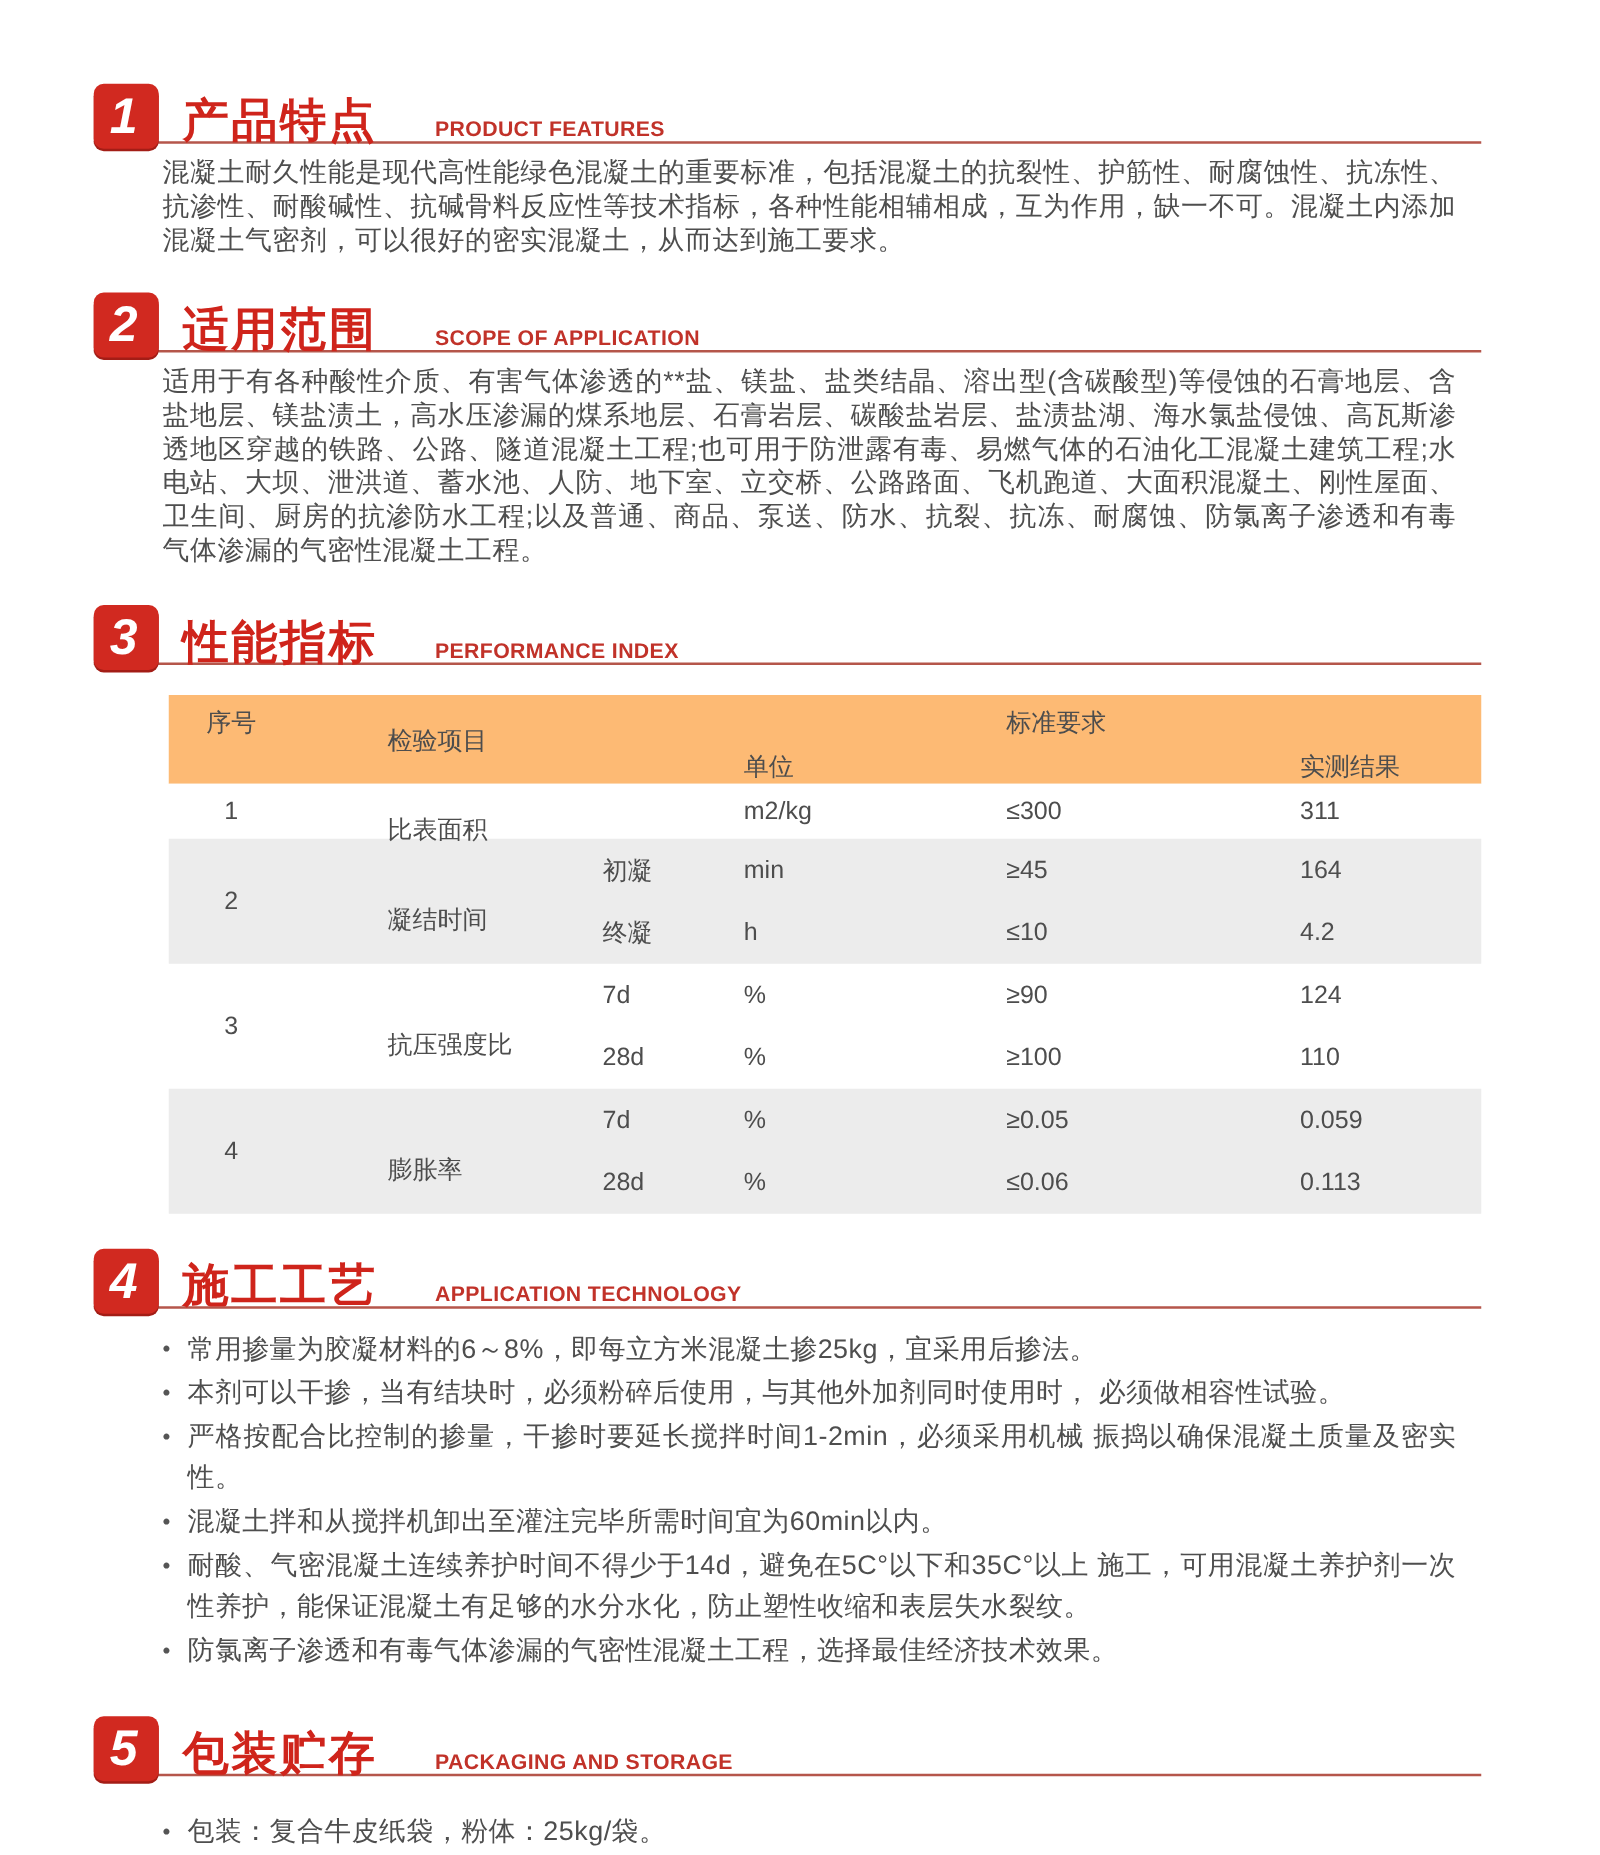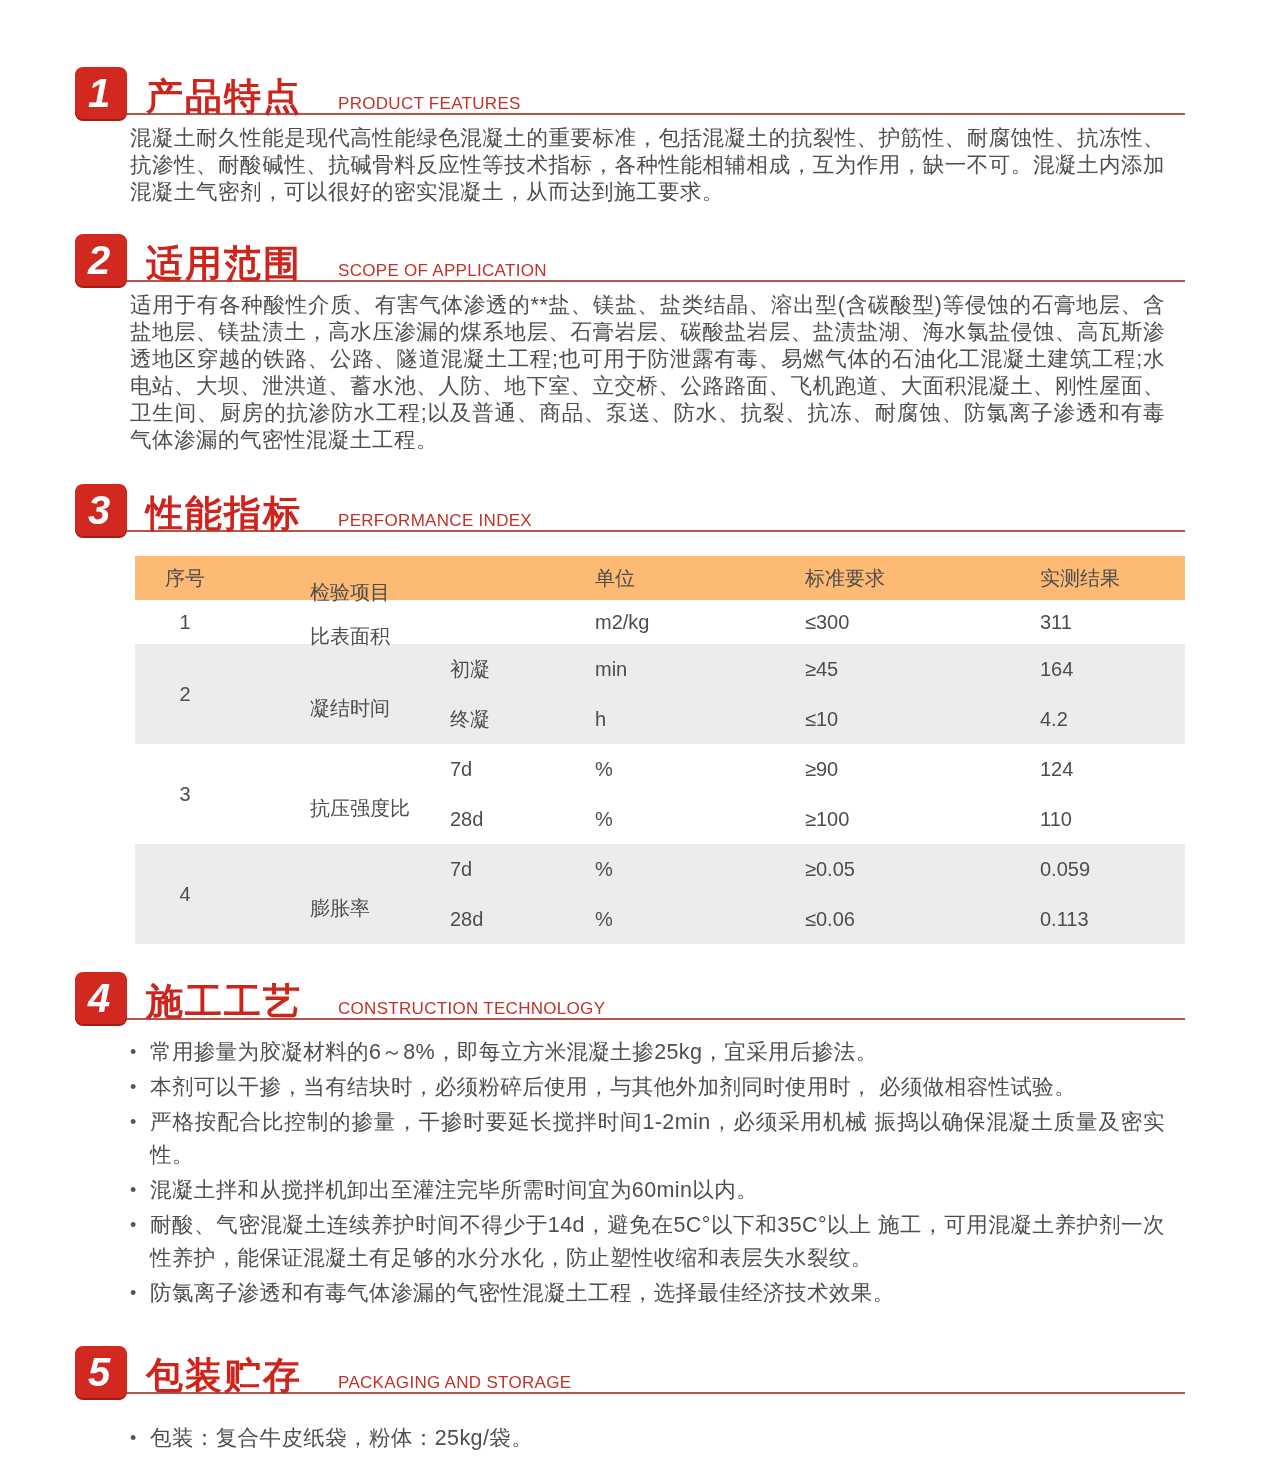--- a/index.html
+++ b/index.html
@@ -46,24 +46,24 @@
   }
   .zh-title {
     margin:16px;
     color:#cf241b;
     font-size:37px;
     font-weight:900;
     letter-spacing:2px;
     line-height:1.2;
   }
   .en-title {
-    margin-left:20px;
+    margin-left:30px;
     color:#c13229;
     font-size:17px;
-    font-weight:normal;
+    font-weight:bold;
     letter-spacing:0.3px;
   }
 
   .para {
     margin:10px 20px 0 55px;
     font-size:21.5px;
     line-height:27px;
     text-align:justify;
     letter-spacing:0.5px;
     color:#4e4e4e;
@@ -75,21 +75,21 @@
     display:grid;
     grid-template-columns:100px 215px 145px 210px 235px 1fr;
   }
   .thead { grid-template-rows:44px; background:#fdba74; }
   .rows1 { grid-template-rows:44px; background:#ffffff; }
   .rows2 { grid-template-rows:50px 50px; }
   .shade { background:#ececec; }
   .c { display:flex; align-items:center; }
   .c-no   { grid-column:1; justify-content:center; }
   .c-item { grid-column:2; padding-left:75px; box-sizing:border-box;margin-top:29px; }
-  .c-sub  { grid-column:3; }
+  .c-sub  { grid-column:3;margin-left:32px; }
   .c-unit { grid-column:4; }
   .c-req  { grid-column:5; }
   .c-res  { grid-column:6; }
   .rspan  { grid-row:1 / -1; }
   .r1 { grid-row:1; }
   .r2 { grid-row:2;text-align:center; }
 
   
   .bullets { list-style:none; margin:16px 20px 0 55px; padding:0; }
   .bullets li {
@@ -142,22 +142,22 @@
       <h2 class="zh-title">性能指标</h2>
       <span class="en-title">PERFORMANCE INDEX</span>
     </header>
 
     <div class="ptable">
 
       <div class="trow thead">
         <div class="c c-no">序号</div>
         <div class="c c-item">检验项目</div>
         <div class="c c-sub"></div>
+        <div class="c c-req">标准要求</div>
         <div class="c c-unit">单位</div>
-        <div class="c c-req">标准要求</div>
         <div class="c c-res">实测结果</div>
       </div>
 
       <div class="tgroup rows1">
         <div class="c c-no">1</div>
         <div class="c c-item">比表面积</div>
         <div class="c c-sub"></div>
         <div class="c c-unit">m2/kg</div>
         <div class="c c-req">≤300</div>
         <div class="c c-res">311</div>
@@ -203,21 +203,21 @@
       </div>
     </div>
   </section>
 
   <section class="sec sec-4">
     <header class="sec-head">
       <div class="badge">
         <span>4</span>
       </div>
       <h2 class="zh-title">施工工艺</h2>
-      <span class="en-title">CONSTRUCTION TECHNOLOGY</span>
+      <span class="en-title">APPLICATION TECHNOLOGY</span>
     </header>
     <ul class="bullets">
       <li>
           <span class="dot">•</span>
           <span class="btext">常用掺量为胶凝材料的6～8%，即每立方米混凝土掺25kg，宜采用后掺法。</span>
         </li>
       <li>
           <span class="dot">•</span>
           <span class="btext">本剂可以干掺，当有结块时，必须粉碎后使用，与其他外加剂同时使用时， 必须做相容性试验。</span>
         </li>

